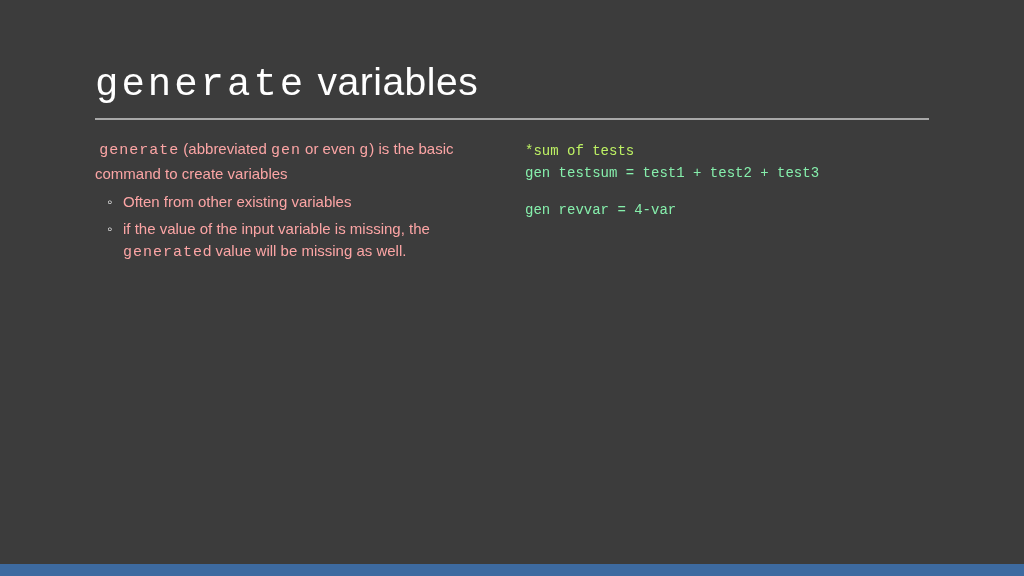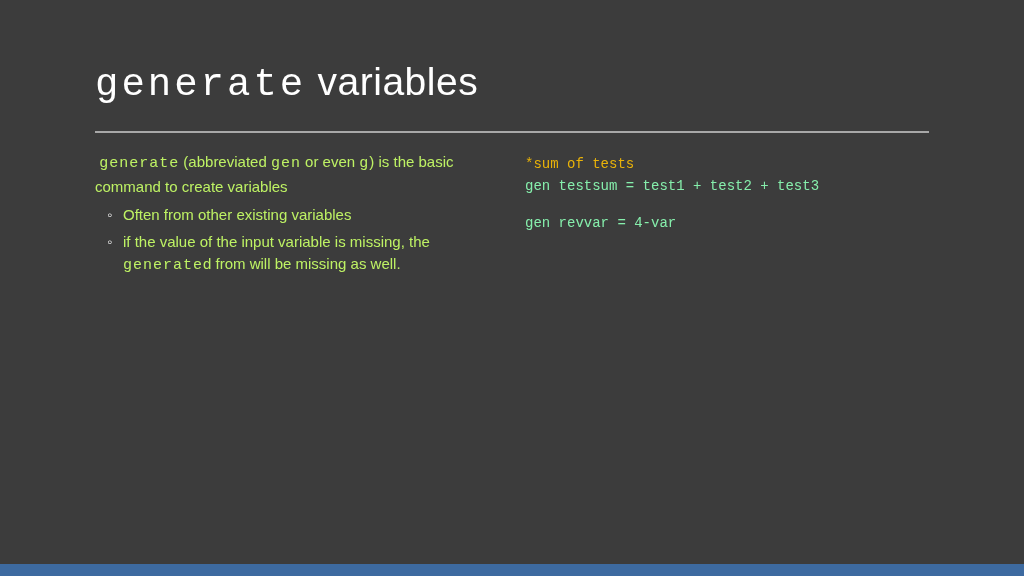--- a/index.html
+++ b/index.html
@@ -9,21 +9,21 @@
       font-family: 'Segoe UI', 'Helvetica Neue', Arial, sans-serif;
       color: #e8e8e8;
       position: relative;
     }
     .slide {
       padding: 60px 95px 0 95px;
       height: 100%;
     }
     .title-block {
       border-bottom: 2px solid #a8a8a8;
-      padding-bottom: 24px;
+      padding-bottom: 11px;
       margin-bottom: 18px;
     }
     .title {
       font-size: 39px;
       font-weight: 300;
       color: #ffffff;
       letter-spacing: 0.5px;
     }
     .title .mono {
       font-family: 'Consolas', 'Courier New', monospace;
@@ -31,21 +31,21 @@
       font-weight: 400;
     }
     .content {
       display: flex;
       gap: 30px;
     }
     .left-col {
       flex: 0 0 400px;
       font-size: 15px;
       line-height: 1.5;
-      color: #bef264;
+      color: #fca5a5;
     }
     .right-col {
       flex: 1;
       font-family: 'Consolas', 'Courier New', monospace;
       font-size: 14px;
       line-height: 1.6;
       color: #c0c0c0;
       padding-top: 2px;
     }
     .intro {
@@ -73,21 +73,21 @@
       color: #e8e8e8;
     }
     .bullets .mono-inline {
       font-family: 'Consolas', 'Courier New', monospace;
       letter-spacing: 1px;
     }
     .outro .mono-inline {
       font-family: 'Consolas', 'Courier New', monospace;
       letter-spacing: 1px;
     }
-    .code-comment { color: #eab308; }
+    .code-comment { color: #bef264; }
     .code-line { color: #86efac; white-space: pre; }
     .code-block { margin-bottom: 14px; }
     .footer-bar {
       position: absolute;
       bottom: 0;
       left: 0;
       right: 0;
       height: 12px;
       background: #3d6aa0;
     }
@@ -102,21 +102,21 @@
     </h1>
   </div>
 
   <div class="content">
     <div class="left-col">
       <p class="intro">
         &nbsp;<span class="mono-inline">generate</span><span> (abbreviated </span><span class="mono-inline">gen</span><span> or even </span><span class="mono-inline">g</span><span>)  is the basic command to create variables</span>
       </p>
       <ul class="bullets">
         <li><span>Often from other existing variables</span></li>
-        <li><span>if the value of the input variable is missing, the </span><span class="mono-inline">generate</span><span>d from will be missing as well.</span></li>
+        <li><span>if the value of the input variable is missing, the </span><span class="mono-inline">generate</span><span>d value will be missing as well.</span></li>
       </ul>
     </div>
 
     <div class="right-col">
       <div class="code-block">
         <div class="code-comment">*sum of tests</div>
         <div class="code-line">gen testsum = test1 + test2 + test3</div>
       </div>
       <div class="code-block">
         <div class="code-line">gen revvar = 4-var</div>

